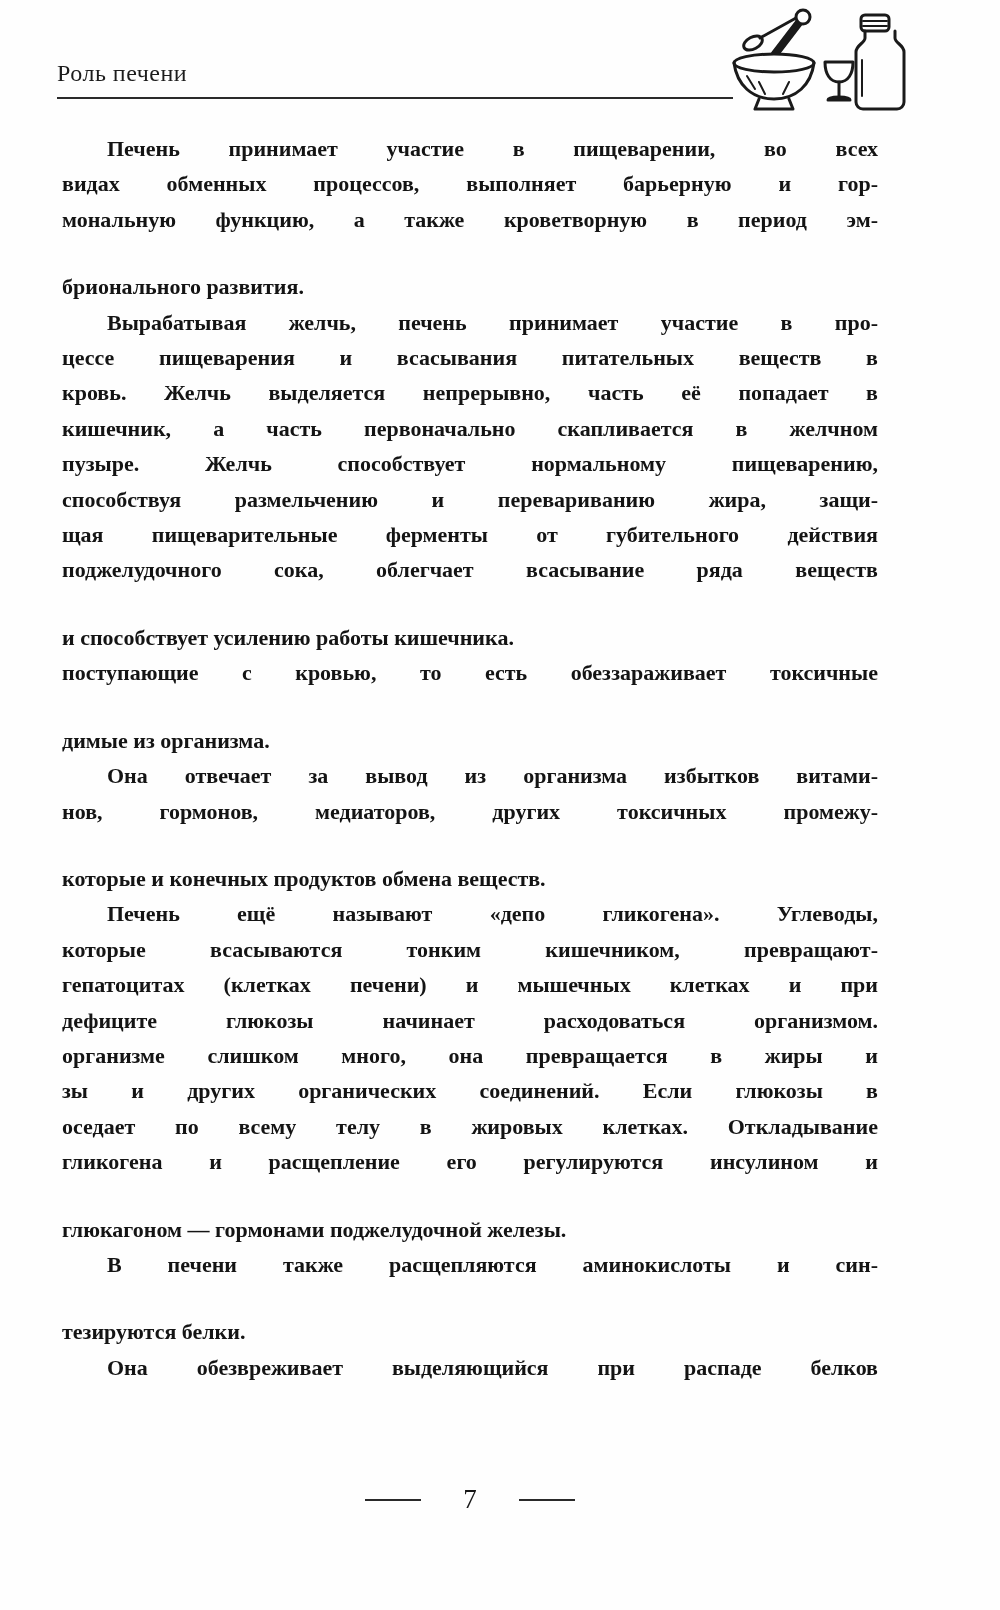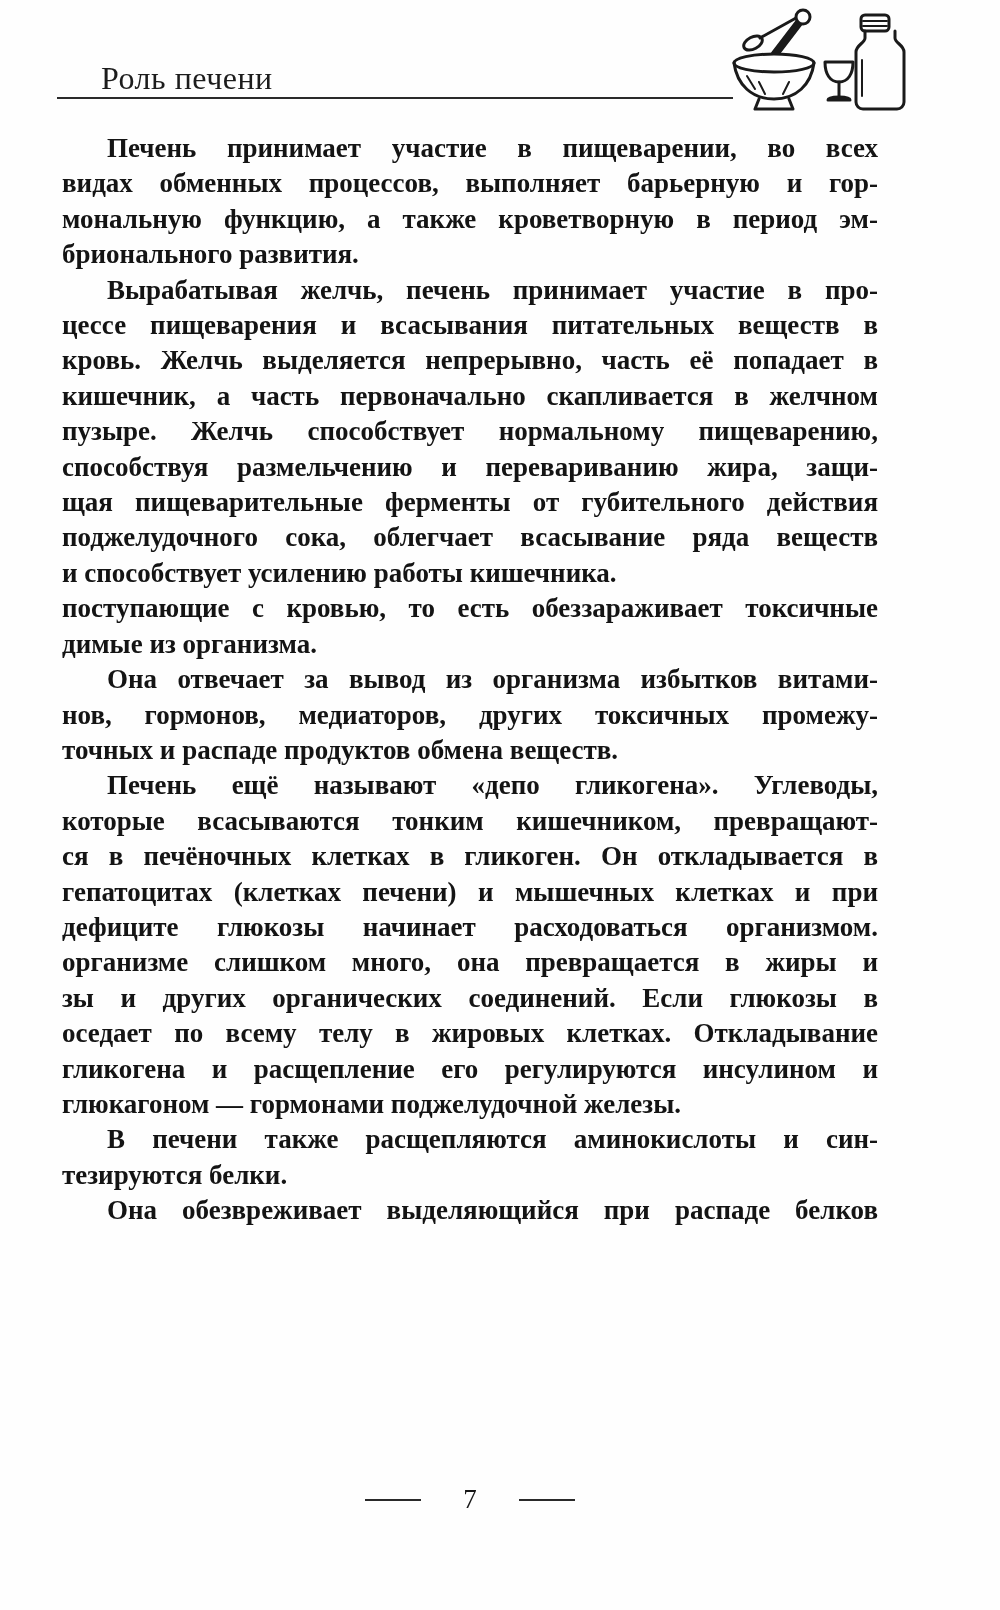--- a/index.html
+++ b/index.html
@@ -13,25 +13,24 @@
   .page {
     position: relative;
     width: 1000px; height: 1610px;
     background: #fefefe;
   }
 
   
   .header-title {
     position: absolute;
     left: 57px; top: 60px;
-    font-size: 32px;
+    font-size: 24px;
     font-weight: normal;
     letter-spacing: 0.5px;
     color: #1c1c1c;
-    margin-left: 44px;
   }
   .header-rule {
     position: absolute;
     left: 57px; top: 97px;
     width: 676px; height: 0;
     border-top: 2px solid #2a2a2a;
   }
 
   
   .illustration {
@@ -39,32 +38,32 @@
     left: 728px; top: 4px;
     width: 182px; height: 114px;
   }
   .illustration svg { width: 100%; height: 100%; }
 
   
   .text-block {
     position: absolute;
     left: 62px; top: 131px;
     width: 816px;
-    font-size: 27px;
+    font-size: 22px;
     font-weight: bold;
     line-height: 35.4px;
     color: #141414;
   }
   .para { margin: 0; }
   .line {
     text-align: justify;
     text-align-last: justify;
     white-space: normal;
   }
-  .line.last { text-align-last: left; }
+  .line.last { text-align-last: left; margin-top: 32px; }
   .line.first { text-indent: 45px; }
 
   
   .footer {
     position: absolute;
     left: 62px; top: 1484px;
     width: 816px;
     display: flex;
     align-items: center;
     justify-content: center;
@@ -134,26 +133,25 @@
         <div class="line">поджелудочного сока, облегчает всасывание ряда веществ</div>
         <div class="line last">и способствует усилению работы кишечника.</div>
       </div>
       <div class="para">
         <div class="line">поступающие с кровью, то есть обеззараживает токсичные</div>
         <div class="line last">димые из организма.</div>
       </div>
       <div class="para">
         <div class="line first">Она отвечает за вывод из организма избытков витами-</div>
         <div class="line">нов, гормонов, медиаторов, других токсичных промежу-</div>
-        <div class="line last">точных и распаде продуктов обмена веществ.</div>
+        <div class="line last">которые и конечных продуктов обмена веществ.</div>
       </div>
       <div class="para">
         <div class="line first">Печень ещё называют «депо гликогена». Углеводы,</div>
         <div class="line">которые всасываются тонким кишечником, превращают-</div>
-        <div class="line">ся в печёночных клетках в гликоген. Он откладывается в</div>
         <div class="line">гепатоцитах (клетках печени) и мышечных клетках и при</div>
         <div class="line">дефиците глюкозы начинает расходоваться организмом.</div>
         <div class="line">организме слишком много, она превращается в жиры и</div>
         <div class="line">зы и других органических соединений. Если глюкозы в</div>
         <div class="line">оседает по всему телу в жировых клетках. Откладывание</div>
         <div class="line">гликогена и расщепление его регулируются инсулином и</div>
         <div class="line last">глюкагоном — гормонами поджелудочной железы.</div>
       </div>
       <div class="para">
         <div class="line first">В печени также расщепляются аминокислоты и син-</div>

